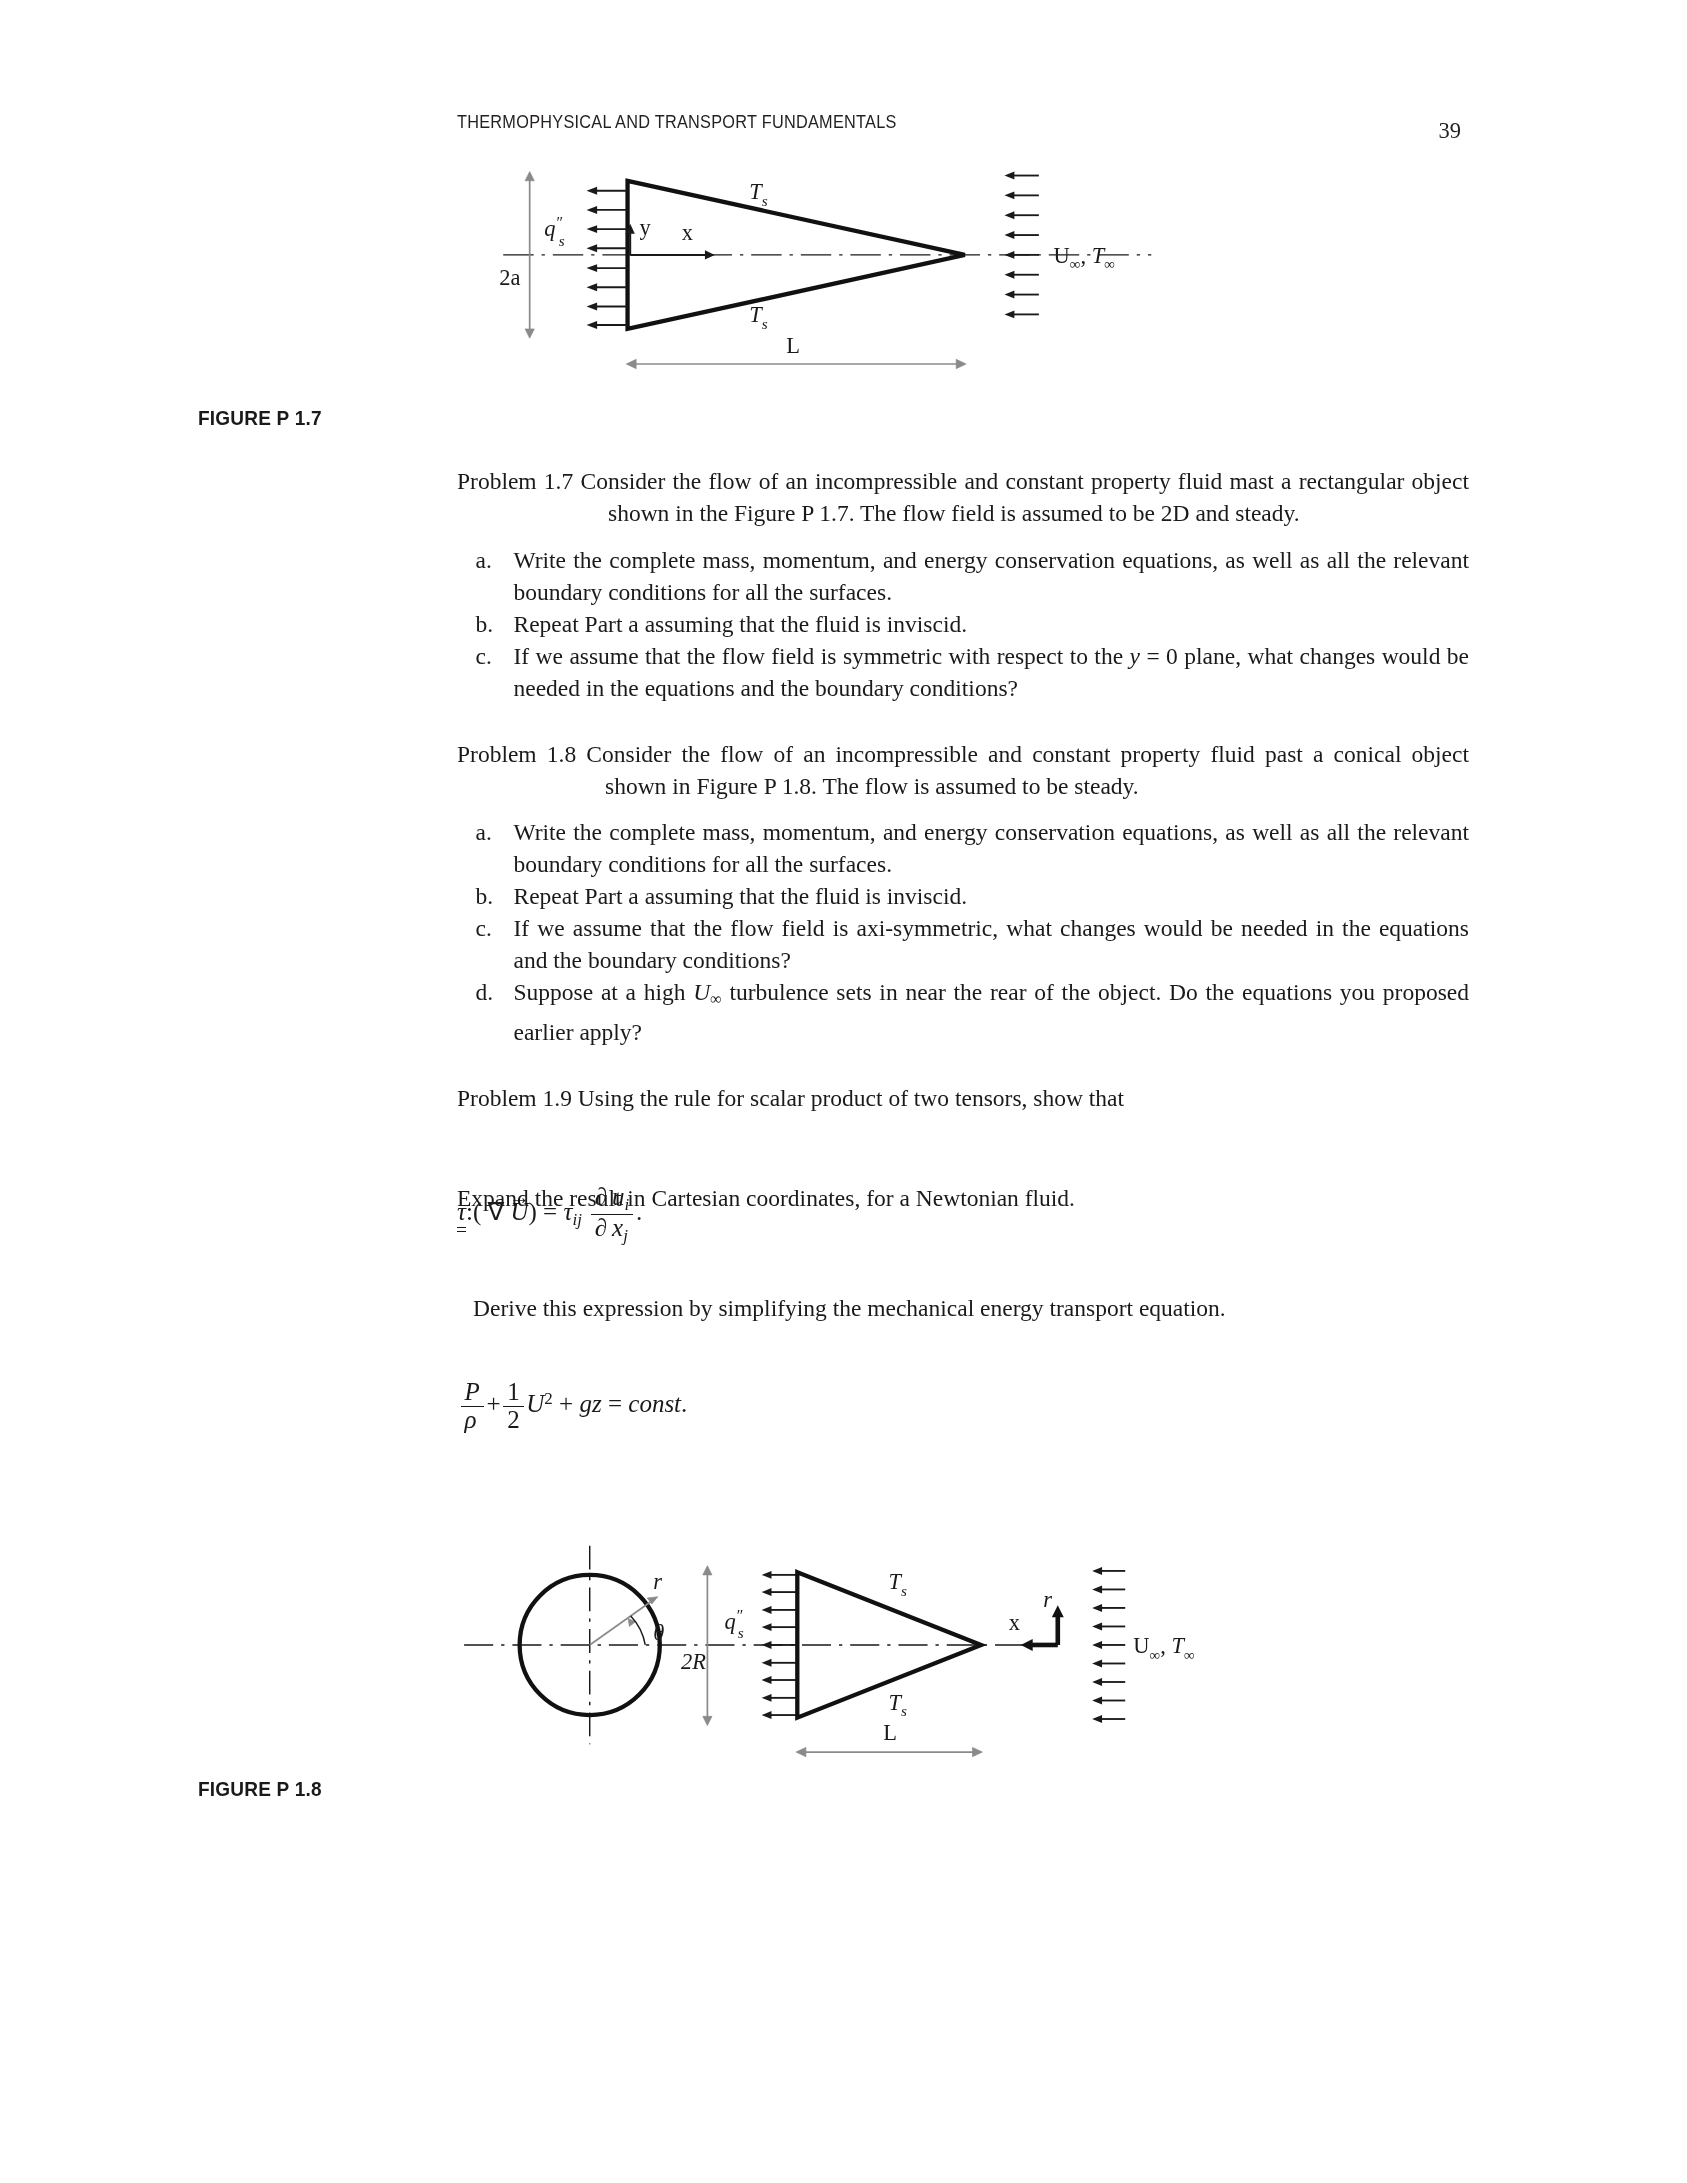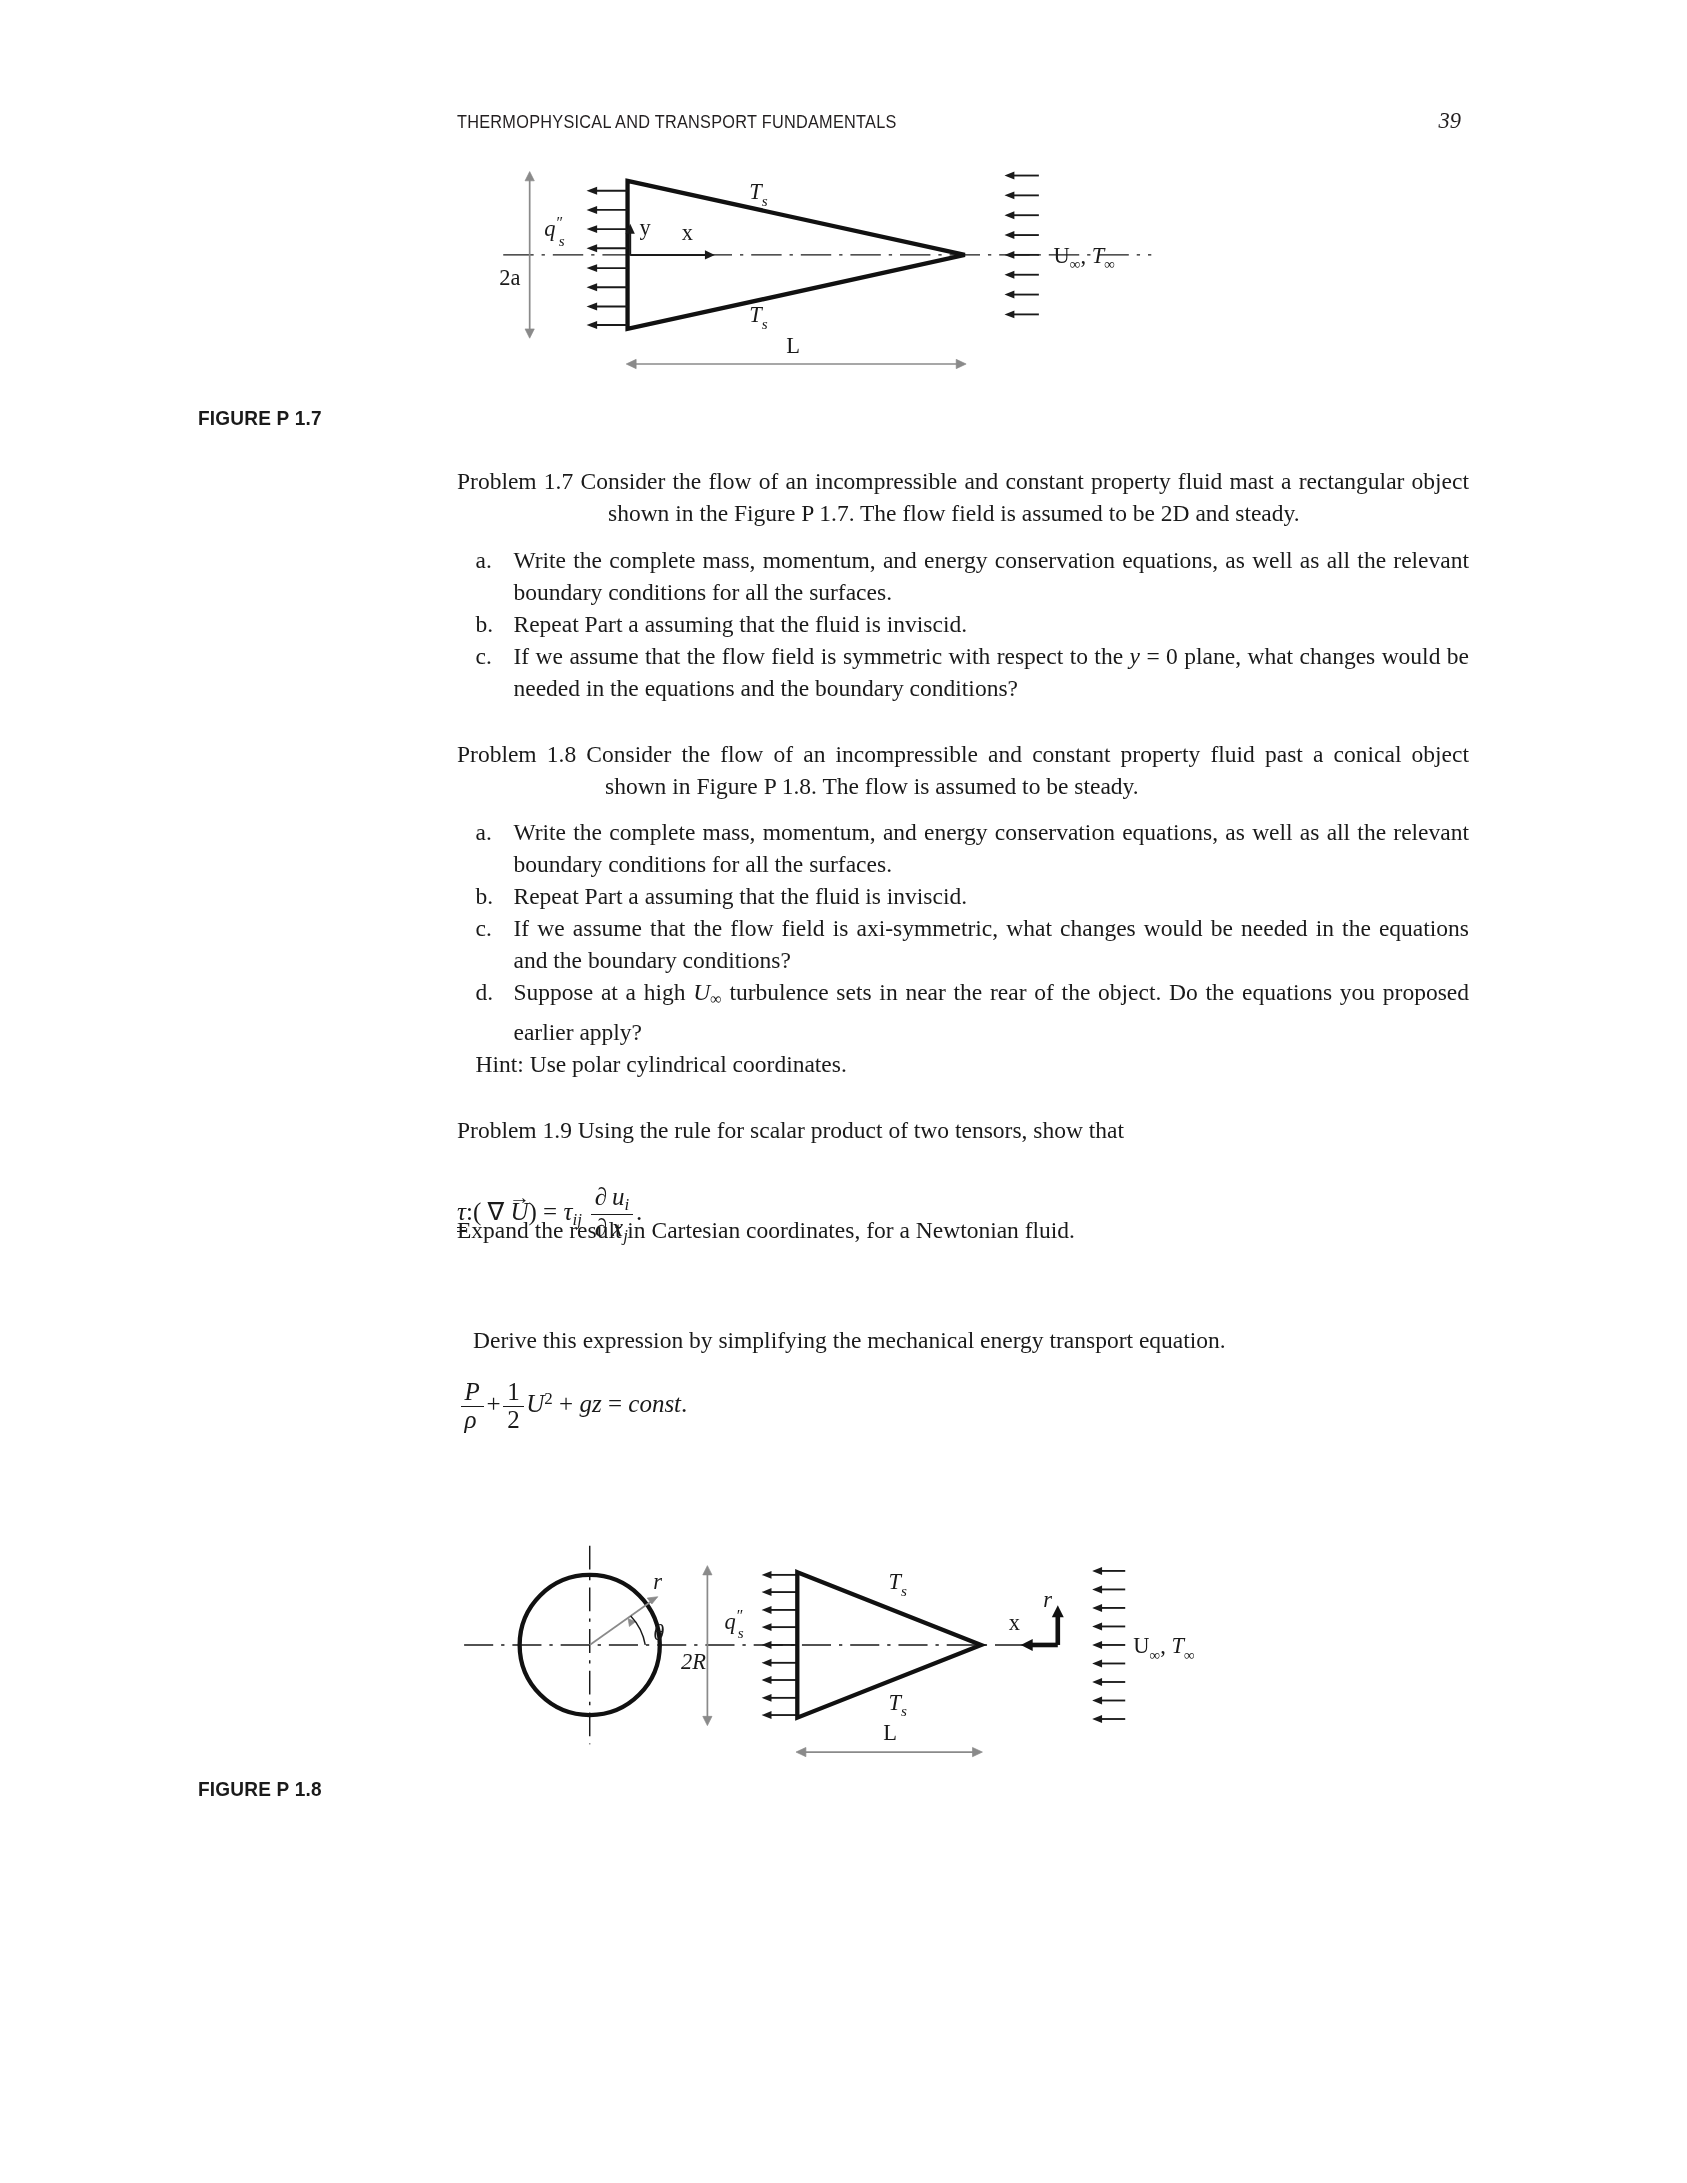--- a/index.html
+++ b/index.html
@@ -15,22 +15,22 @@
   
   .runhead {
     position:absolute; top:111px; left:457px;
     font-family:"Liberation Sans", sans-serif;
     font-size:18.5px; letter-spacing:0.3px;
     color:#231f20;
     transform:scaleX(0.88); transform-origin:left center;
     white-space:nowrap;
   }
   .folio {
-    position:absolute; top:108px; left:0; width:1461px;
-    text-align:right; font-size:22.5px; color:#231f20;font-style:italic;
+    position:absolute; top:118px; left:0; width:1461px;
+    text-align:right; font-size:22.5px; color:#231f20;
   }
 
   
   .figcap {
     position:absolute; left:198px;
     font-family:"Liberation Sans", sans-serif;
     font-weight:bold; font-size:20.5px;
     letter-spacing:0.2px; color:#1a1a1a;
     transform:scaleX(0.93); transform-origin:left center;
     white-space:nowrap;
@@ -279,23 +279,20 @@
         <span class="ltr">b.</span>
         <span>Repeat Part a assuming that the fluid is inviscid.</span>
       </li>
       <li>
         <span class="ltr">c.</span>
         <span>If we assume that the flow field is axi-symmetric, what changes would be needed in the equations and the boundary conditions?</span>
       </li>
       <li>
         <span class="ltr">d.</span>
         <span>Suppose at a high </span><i class="m"><span>U</span><span class="subn">∞</span></i><span> turbulence sets in near the rear of the object. Do the equations you proposed earlier apply?</span>
-      </li>
-      <li style="padding-left:0; list-style:none;">
-        <span class="hint">Hint: Use polar cylindrical coordinates.</span>
       </li>
     </ul>
 
     <div class="para" style="margin-top:34px;">
       <span class="lead">Problem 1.9</span>
       <span>Using the rule for scalar product of two tensors, show that</span>
     </div>
 
     <div style="height:64px;"></div>
 

